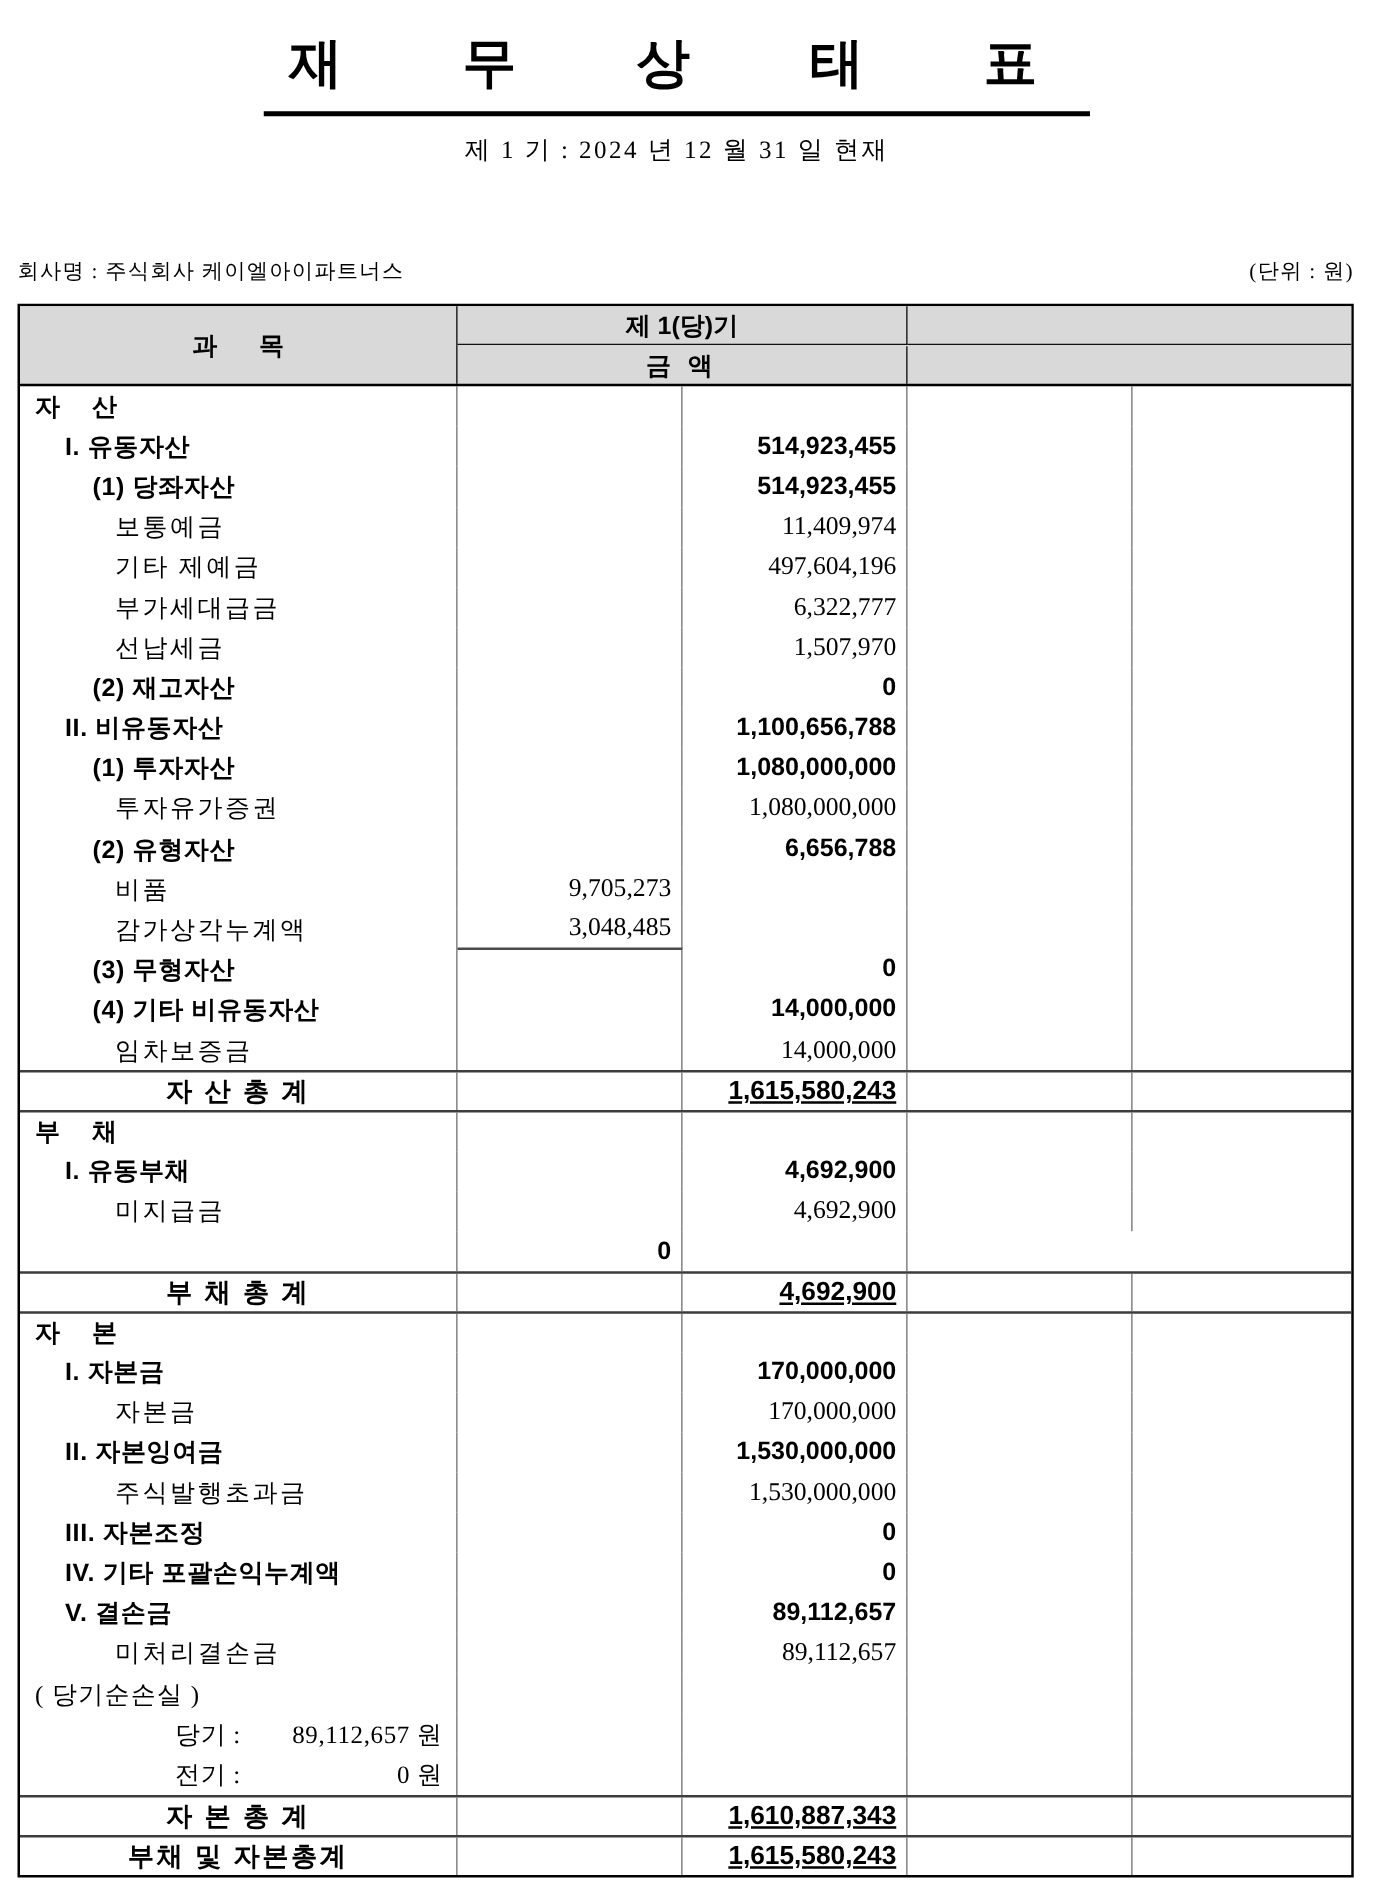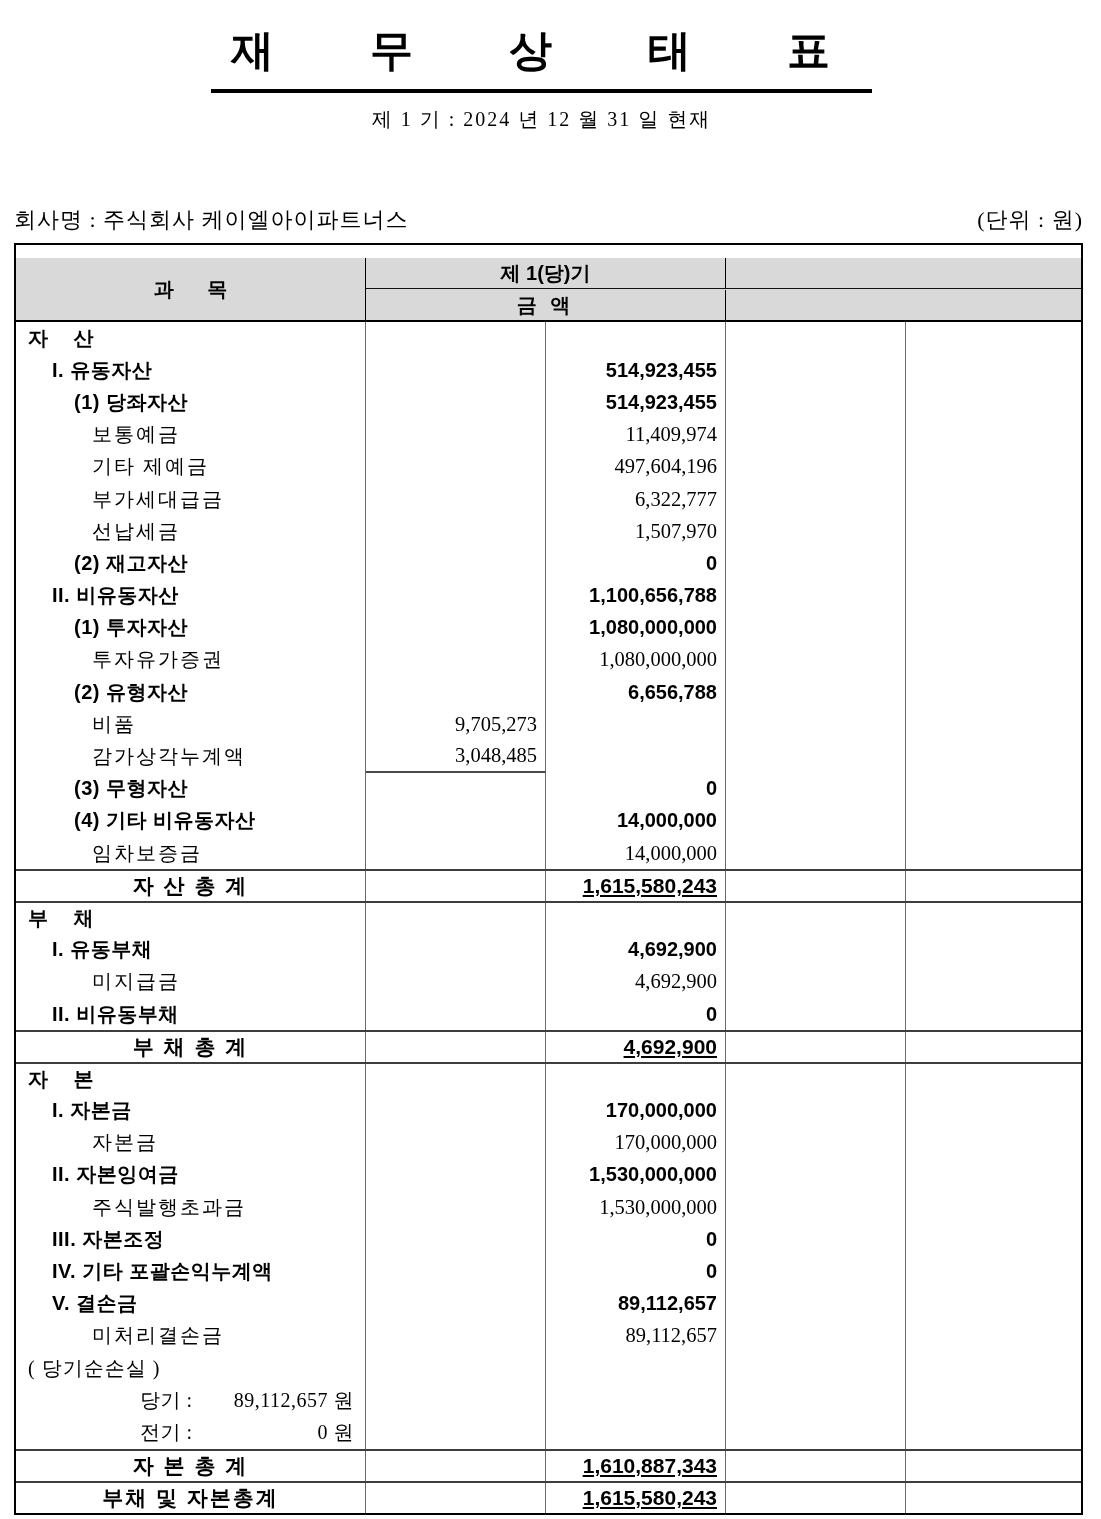--- a/index.html
+++ b/index.html
@@ -28,37 +28,37 @@
     font-family: Liberation Serif, serif;
     font-size: 20px; letter-spacing: 2px;
     white-space: pre;
   }
 
   
   .company-row {
     position: absolute; top: 205px; left: 14px; width: 1069px;
     display: flex; justify-content: space-between; align-items: flex-end;
     font-family: "Liberation Serif", serif;
-    font-size: 22px; letter-spacing: 1px; gap: 29px;
+    font-size: 17px; letter-spacing: 1px; gap: 29px;
   }
 
   
   .fs-table {
     position: absolute; top: 243px; left: 14px; width: 1069px;
     border: 2.5px solid #000;
     box-sizing: border-box;
     background: #fff;
   }
 
   
   .thead {
     position: relative; height: 62px;
     background: #d9d9d9;
     border-bottom: 2.5px solid #000;
-    font-weight: 700; font-size: 20px; margin-top: 13px;
+    font-weight: 700; font-size: 20px;
   }
   .thead > div { position: absolute; display: flex; align-items: center; justify-content: center; box-sizing: border-box; white-space: pre; }
   .th-account { left: 0; top: 0; width: 350px; height: 62px; border-right: 1.5px solid #000; }
   .th-period  { left: 350px; top: 0; width: 360px; height: 31px; border-bottom: 1.5px solid #111; border-right: 1.5px solid #000; }
   .th-amount  { left: 350px; top: 32px; width: 360px; height: 30px; border-right: 1.5px solid #000; letter-spacing: 4px; }
   .th-right-top    { left: 710px; top: 0; right: 0; height: 31px; border-bottom: 1.5px solid #111; }
   .th-right-bottom { left: 710px; top: 32px; right: 0; height: 30px; }
 
   
   .tbody { position: relative; }
@@ -265,21 +265,20 @@
     <div class="cell c-empty c4"></div>
   </div>
         <div class="trow t-item">
     <div class="cell c-label">미지급금</div>
     <div class="cell c-amt c1"></div>
     <div class="cell c-amt c2">4,692,900</div>
     <div class="cell c-empty c3"></div>
     <div class="cell c-empty c4"></div>
   </div>
         <div class="trow t-l1">
-    <div class="cell c-label">II. 비유동부채</div>
     <div class="cell c-amt c1"></div>
     <div class="cell c-amt c2">0</div>
     <div class="cell c-empty c3"></div>
     <div class="cell c-empty c4"></div>
   </div>
         <div class="trow t-total rt">
     <div class="cell c-label">부 채 총 계</div>
     <div class="cell c-amt c1"></div>
     <div class="cell c-amt c2">4,692,900</div>
     <div class="cell c-empty c3"></div>

